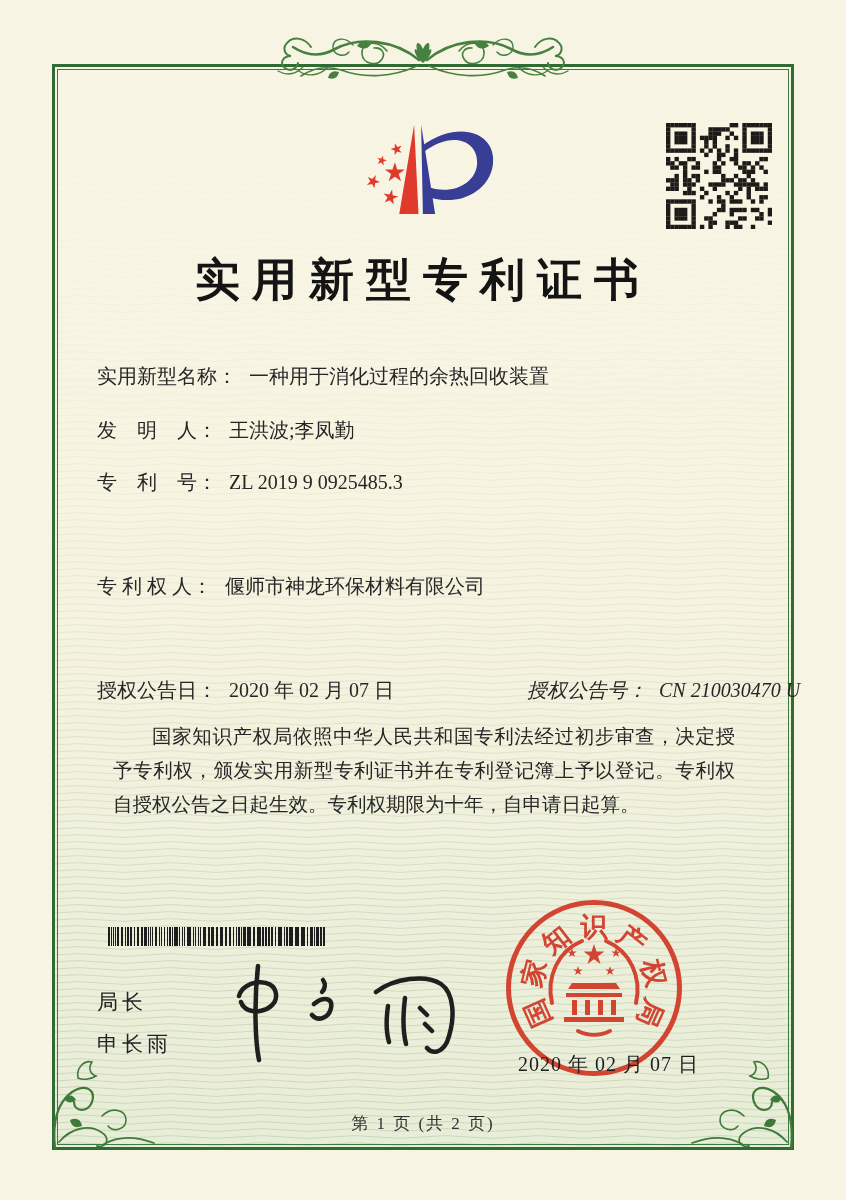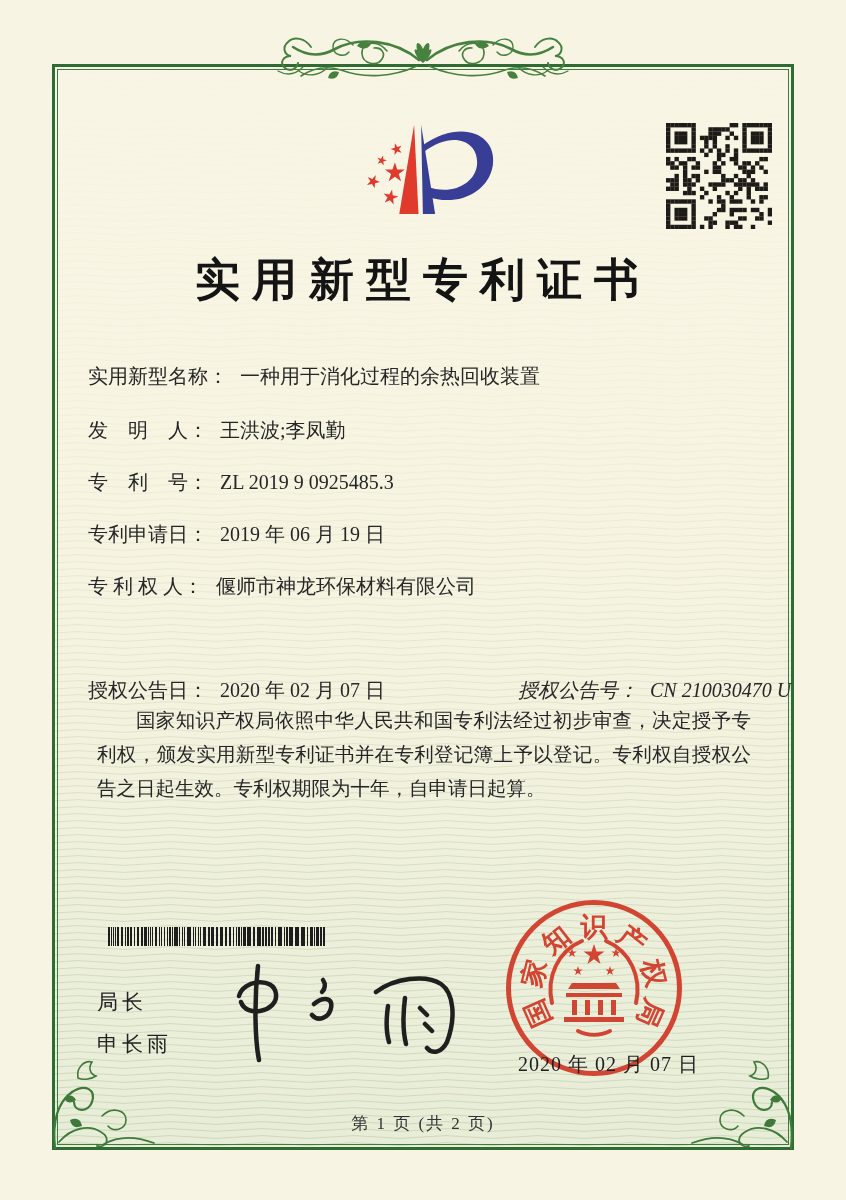--- a/index.html
+++ b/index.html
@@ -22,29 +22,29 @@
       rgba(249,245,228,.45) 55%,rgba(249,245,228,.1) 78%,rgba(249,245,228,0) 100%);
   }
   .content{position:absolute;inset:0;}
   .cert-no{position:absolute;left:97px;top:122px;font-size:21px;letter-spacing:2px;color:#333;}
   .logo{position:absolute;left:338px;top:110px;width:175px;height:122px;}
   .qr{position:absolute;left:666px;top:123px;width:106px;height:106px;}
   .title{
     position:absolute;left:0;right:0;top:250px;text-align:center;
     font-size:45px;font-weight:700;letter-spacing:12px;color:#141414;white-space:nowrap;
   }
-  .field-row{position:absolute;left:88px;font-size:20px;white-space:nowrap;color:#262626;}
+  .field-row{position:absolute;left:97px;font-size:20px;white-space:nowrap;color:#262626;}
   .field-label{display:inline-block;min-width:116px;}
   .field-value{margin-left:12px;}
   .grant-no-part{position:absolute;left:430px;top:0;font-style:italic;}
   .paragraphs{
     position:absolute;left:97px;top:704px;width:654px;
     font-size:19.5px;line-height:1.74;text-align:justify;color:#262626;
   }
-  .paragraphs p{margin:0;text-indent:2em;}
+  .paragraphs p{margin:16px;text-indent:2em;}
   .barcode{position:absolute;left:108px;top:927px;width:220px;height:19px;}
   .barcode div{position:absolute;top:0;height:19px;background:#1d1d1d;}
   .director{position:absolute;left:97px;font-size:21px;letter-spacing:4px;color:#222;}
   .signature{position:absolute;left:228px;top:952px;width:250px;height:122px;}
   .seal{
     position:absolute;left:506px;top:900px;width:176px;height:176px;border-radius:50%;
     border:5px solid #d23927;opacity:.93;box-sizing:border-box;
   }
   .seal-char{
     position:absolute;left:50%;top:50%;
@@ -545,23 +545,20 @@
 
   <div class="field-row" style="top:363px">
     <span class="field-label">实用新型名称：</span><span class="field-value">一种用于消化过程的余热回收装置</span>
   </div>
   <div class="field-row" style="top:417px">
     <span class="field-label">发　明　人：</span><span class="field-value">王洪波;李凤勤</span>
   </div>
   <div class="field-row" style="top:469px">
     <span class="field-label">专　利　号：</span><span class="field-value">ZL 2019 9 0925485.3</span>
   </div>
-  <div class="field-row" style="top:521px">
-    <span class="field-label">专利申请日：</span><span class="field-value">2019 年 06 月 19 日</span>
-  </div>
   <div class="field-row" style="top:573px">
     <span class="field-label">专 利 权 人：</span><span class="field-value">偃师市神龙环保材料有限公司</span>
   </div>
 
   <div class="field-row" style="top:677px;width:654px">
     <span>授权公告日：</span><span class="field-value">2020 年 02 月 07 日</span>
     <span class="grant-no-part">
       <span>授权公告号：</span><span class="field-value">CN 210030470 U</span>
     </span>
   </div>

